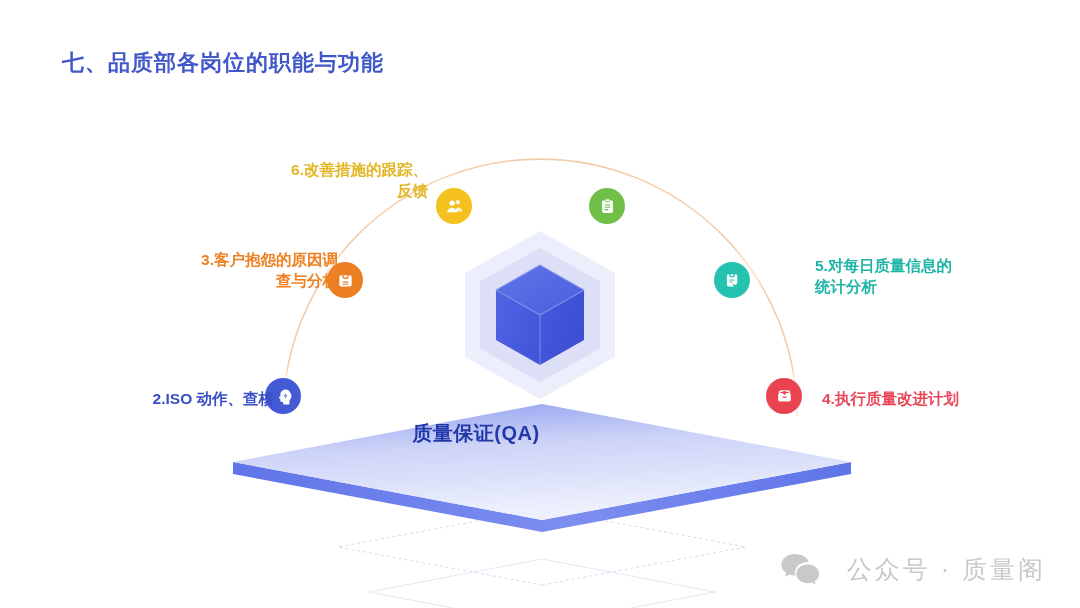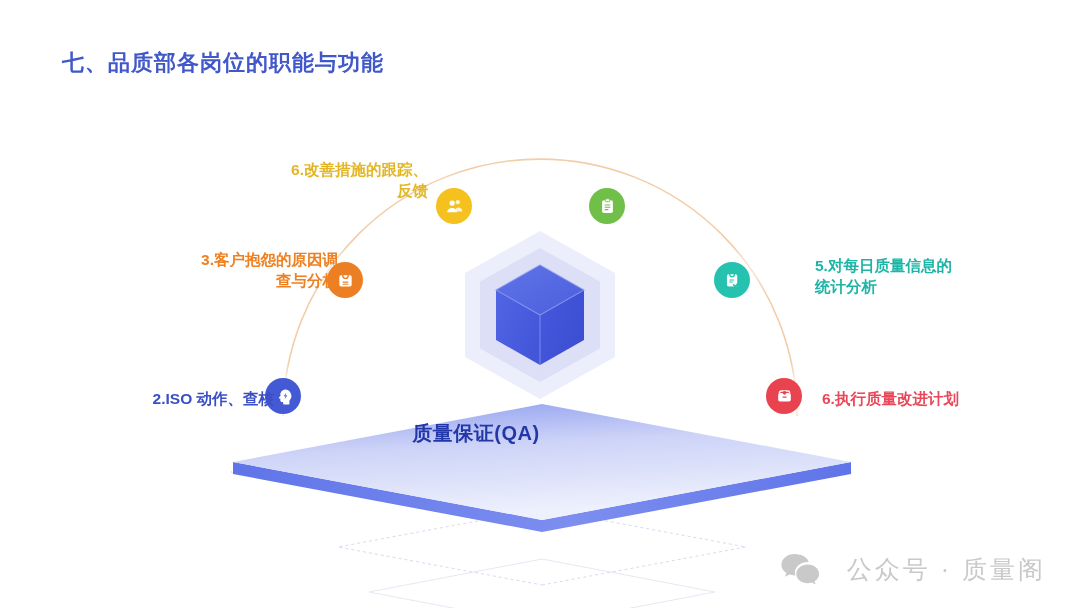--- a/index.html
+++ b/index.html
@@ -201,21 +201,21 @@
 统计分析</div>
 
     <div class="node" style="left:766px;top:258px;background:#e8434f;">
       <svg viewBox="0 0 24 24">
         <rect x="4" y="7.6" width="16" height="10.6" rx="2.4" fill="#ffffff"></rect>
         <path d="M5.6 7.6c0-1.6 1-2.6 2.6-2.6h8c1.4 0 2.2.8 2.2 2.1" fill="none" stroke="#ffffff" stroke-width="1.8" stroke-linecap="round"></path>
         <circle cx="12" cy="7.4" r="2.3" fill="#e8434f"></circle>
         <rect x="9.4" y="12" width="5.4" height="1.5" rx="0.75" fill="#e8434f"></rect>
       </svg>
     </div>
-    <div class="lbl l" style="left:822px;top:269px;color:#e9485a;">6.执行质量改进计划</div>
+    <div class="lbl l" style="left:822px;top:269px;color:#e9485a;">4.执行质量改进计划</div>
 
   </div>
 
   <div class="watermark">
     <svg class="wm-icon" viewBox="0 0 40 34">
       <path fill="#c9c9c9" d="M14.6 2C7.3 2 1.4 6.8 1.4 12.7c0 3.3 1.9 6.3 4.9 8.3l-1.2 3.8 4.3-2.2c1.6.5 3.3.8 5.2.8h.8c-.3-.9-.5-1.9-.5-2.9 0-5.9 5.8-10.6 13-10.6h.8C27.6 5.6 21.8 2 14.6 2z"></path>
       <path fill="#c9c9c9" d="M27.9 12.6c-6.4 0-11.6 4.2-11.6 9.3s5.2 9.3 11.6 9.3c1.4 0 2.7-.2 4-.6l3.7 1.9-1-3.2c2.7-1.7 4.5-4.3 4.5-7.4 0-5.1-5.2-9.3-11.2-9.3z"></path>
     </svg>
     <span class="wm-text">公众号 · 质量阁</span>
   </div>

